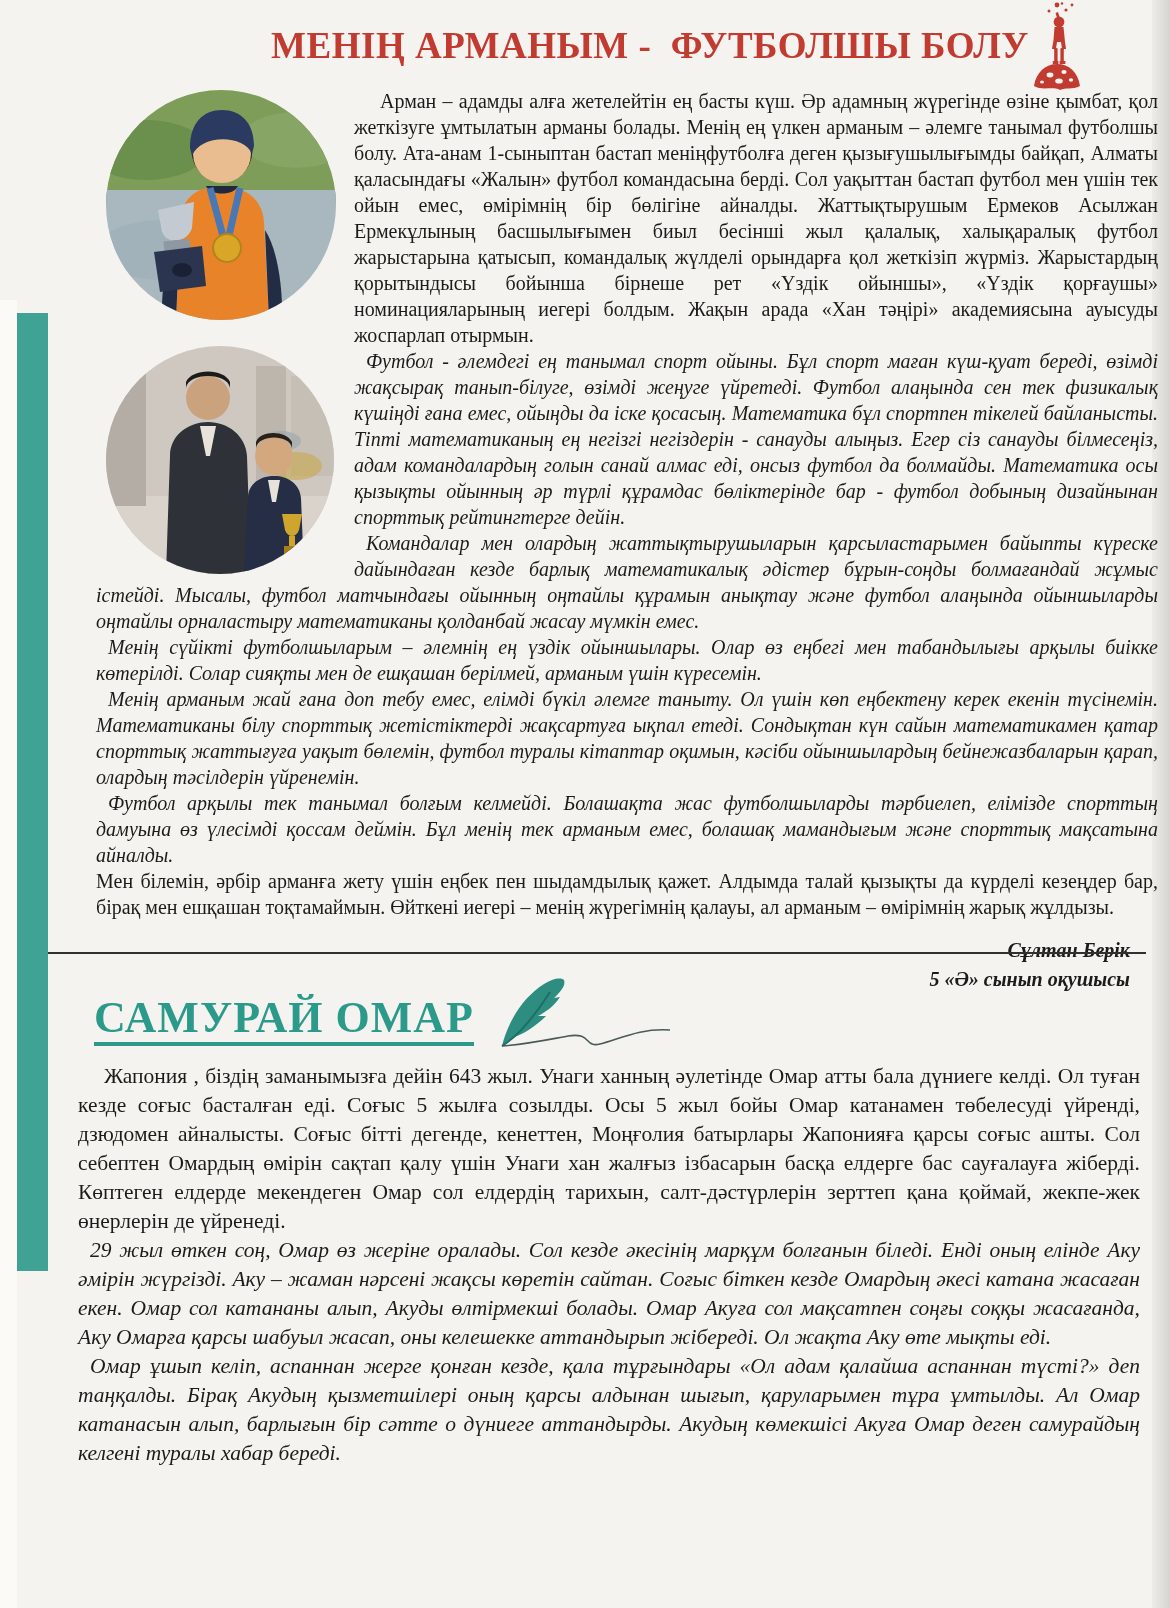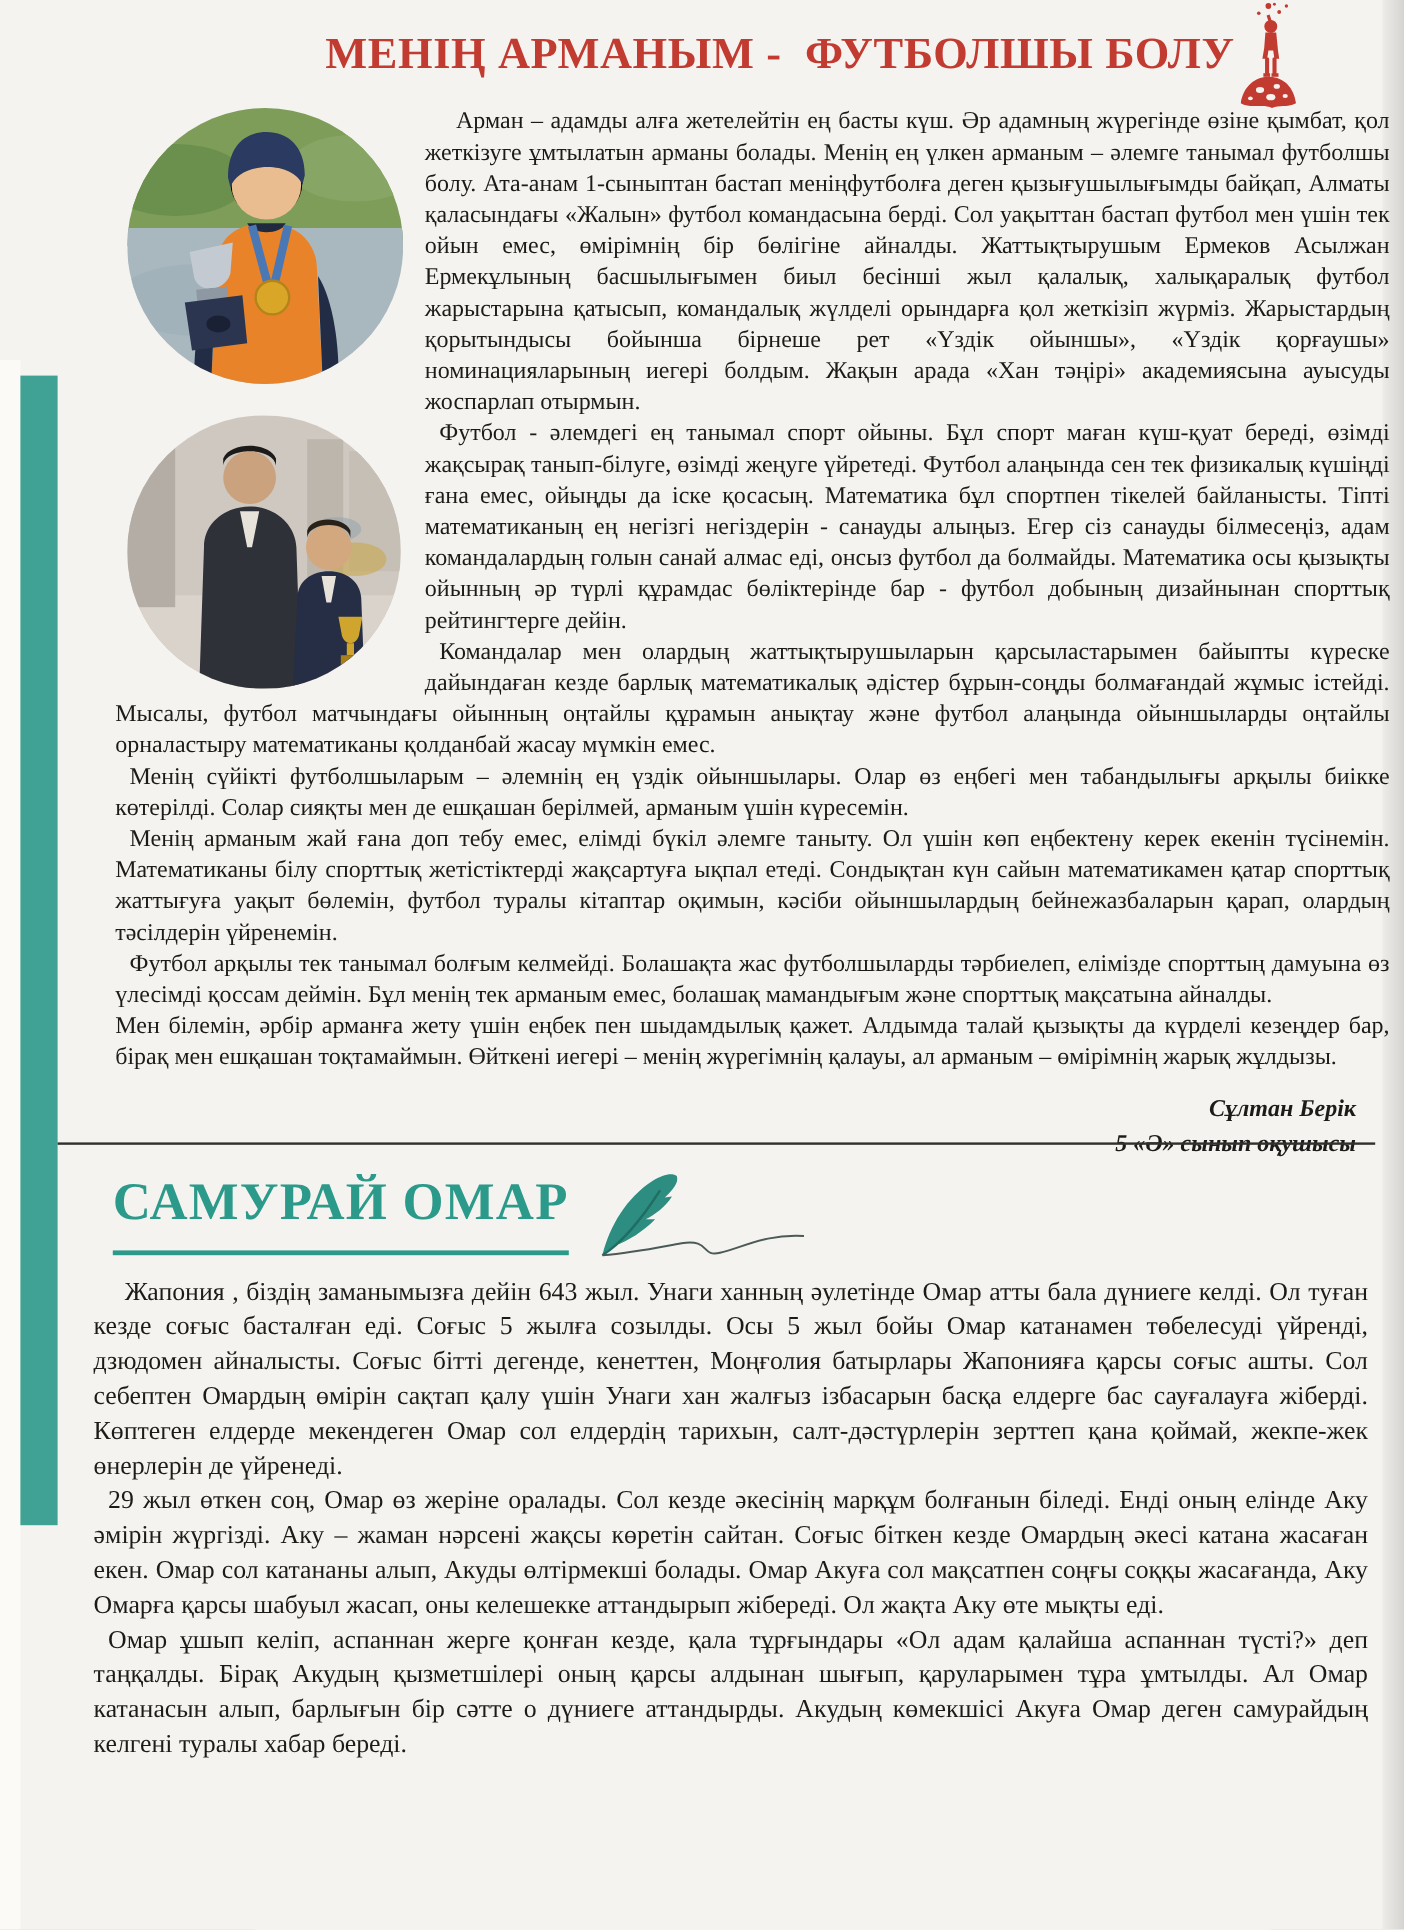--- a/index.html
+++ b/index.html
@@ -31,35 +31,35 @@
     font-size:20px;line-height:26px;text-align:justify;margin-left:12px;
   }
   .photos{float:left;width:232px;margin:2px 16px 8px 10px;}
   .photo{border-radius:50%;overflow:hidden;display:block;}
   .photo svg{display:block;}
   .photo-1{width:230px;height:230px;margin-bottom:26px;}
   .photo-2{width:228px;height:228px;}
 
   p{margin:0;}
   .ind-lg{text-indent:26px;}
-  .ind-sm{text-indent:12px;}
+  .ind-sm{text-indent:12px;font-style:italic;}
   .ind-0{text-indent:0;}
 
   .signature{margin-top:16px;padding-right:28px;text-align:right;
     font-weight:bold;font-size:20px;line-height:29px;font-style:italic;}
 
   .divider{position:absolute;top:952px;left:48px;width:1098px;height:2px;background:#30302e;}
 
   
   .a2{position:absolute;top:966px;left:78px;width:1062px;}
   .a2-header{display:flex;align-items:flex-end;gap:14px;margin:8px 0 4px 16px;height:72px;}
   .a2-title{
     display:inline-block;font-size:44px;font-weight:bold;color:#2c9a8b;
     letter-spacing:1px;line-height:1.02;border-bottom:4px solid #2c9a8b;
-    padding-bottom:17px;white-space:pre-wrap;
+    padding-bottom:1px;white-space:pre-wrap;
   }
   .quill-icon{width:200px;height:78px;margin-bottom:-6px;}
   .a2-body{margin-top:16px;font-size:21.5px;line-height:29px;text-align:justify;}
 </style>
 </head>
 <body>
 
 <div class="page">
 
   <div class="edge-right"></div>

